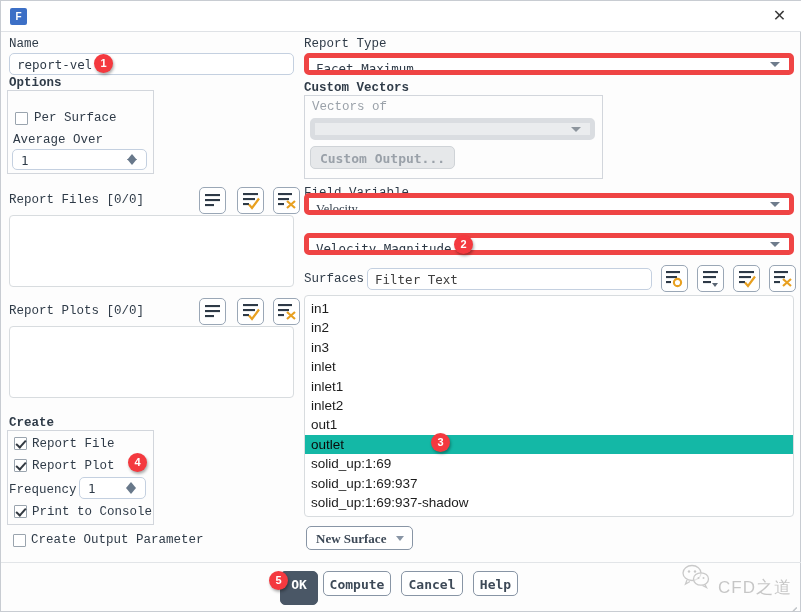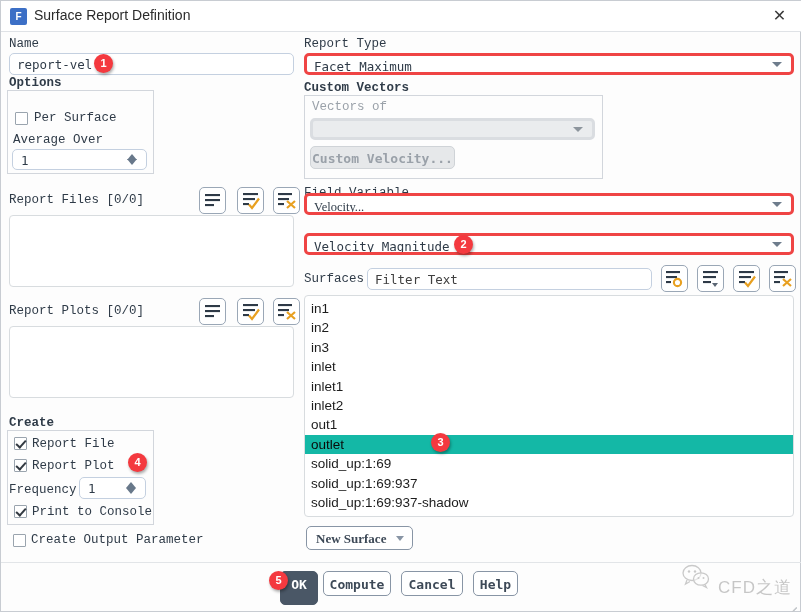--- a/index.html
+++ b/index.html
@@ -91,21 +91,21 @@
     line-height: 21px;
     white-space: nowrap;
     overflow: hidden;
   }
   .field.placeholder { color: #404040; }
 
   .combo {
     position: absolute;
     box-sizing: border-box;
     background: #ffffff;
-    border: 3px solid #ef4444;
+    border: 5px solid #ef4444;
     border-radius: 5px;
     font-family: "DejaVu Sans Mono", monospace;
     font-size: 12.5px;
     color: #2f3b48;
     padding: 0 7px;
     white-space: nowrap;
     overflow: hidden;
   }
   .combo .cval { display:block; }
   .combo .arrow {
@@ -285,21 +285,20 @@
     transform-origin: right bottom;
   }
 </style>
 </head>
 <body>
 
 <div id="dialog">
 
   <div class="titlebar">
     <div class="app-icon">F</div>
-    <div class="title-text">Surface Report Definition</div>
     <div class="close-btn">✕</div>
   </div>
 
   <div class="lbl" style="left:8px; top:36px;">Name</div>
   <div class="field" style="left:8px; top:52px; width:285px; height:22px;">report-vel</div>
   <div class="badge" style="left:93px; top:53px;">1</div>
 
   <div class="lbl bold" style="left:8px; top:75px;">Options</div>
   <div class="group" style="left:6px; top:89px; width:147px; height:84px;"></div>
 
@@ -394,21 +393,21 @@
     <span class="arrow"></span>
   </div>
 
   <div class="lbl bold" style="left:303px; top:80px;">Custom Vectors</div>
   <div class="group" style="left:303px; top:94px; width:299px; height:84px;"></div>
   <div class="lbl dim" style="left:311px; top:99px;">Vectors of</div>
   <div class="combo disabled" style="left:309px; top:117px; width:285px; height:22px; line-height:22px;">
     <span class="cval"></span>
     <span class="arrow"></span>
   </div>
-  <div class="btn flat" style="left:309px; top:145px; width:145px; height:23px; line-height:23px;">Custom Velocity...</div>
+  <div class="btn flat" style="left:309px; top:145px; width:145px; height:23px; line-height:23px;">Custom Output...</div>
 
   <div class="lbl" style="left:303px; top:185px;">Field Variable</div>
   <div class="combo" style="left:303px; top:192px; width:490px; height:22px; line-height:22px;font-family:Liberation Serif, serif;">
     <span class="cval">Velocity...</span>
     <span class="arrow"></span>
   </div>
   <div class="combo" style="left:303px; top:232px; width:490px; height:22px; line-height:22px;">
     <span class="cval">Velocity Magnitude</span>
     <span class="arrow"></span>
   </div>

